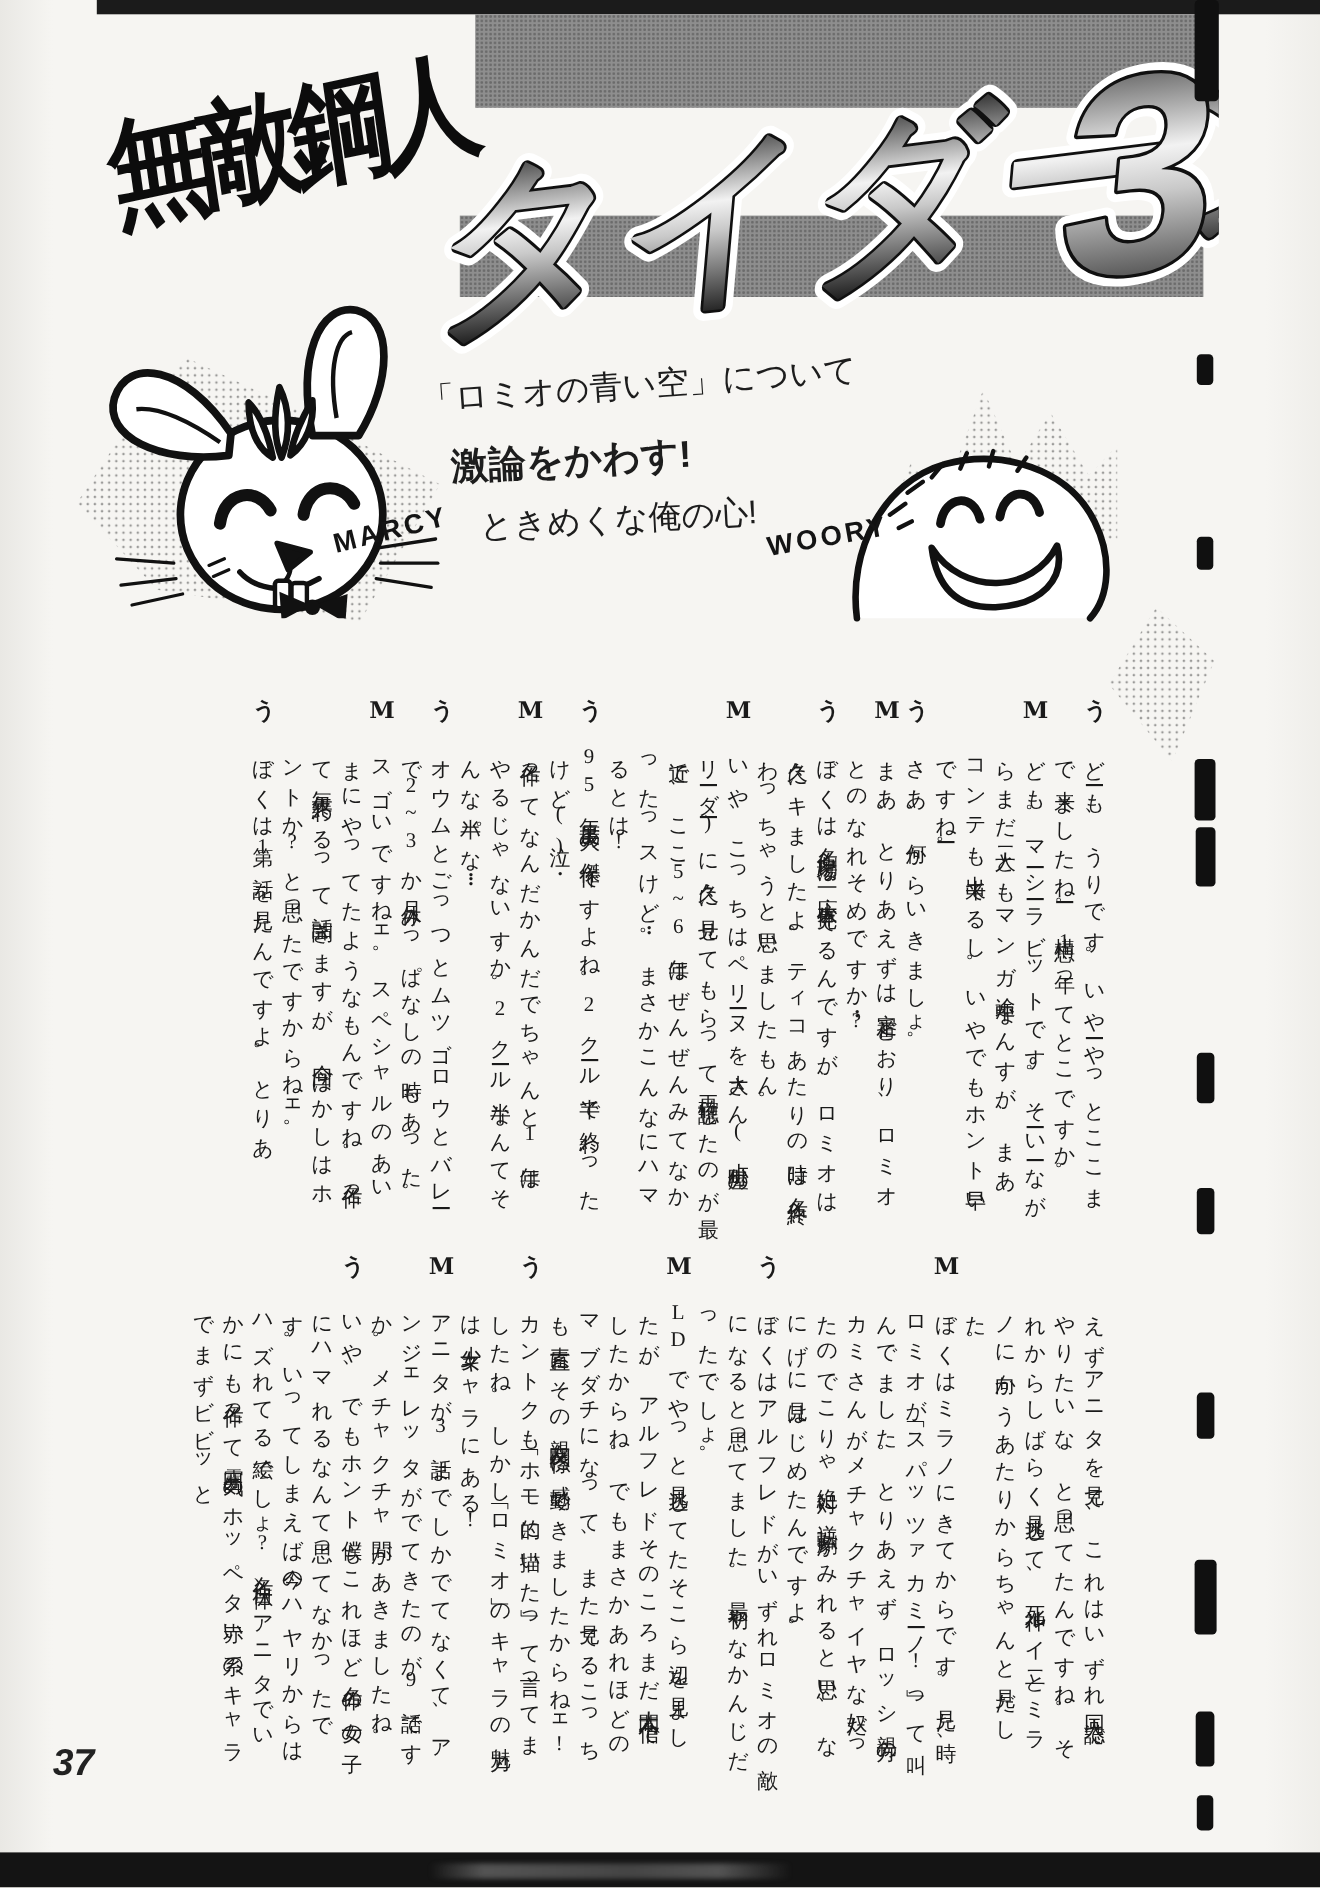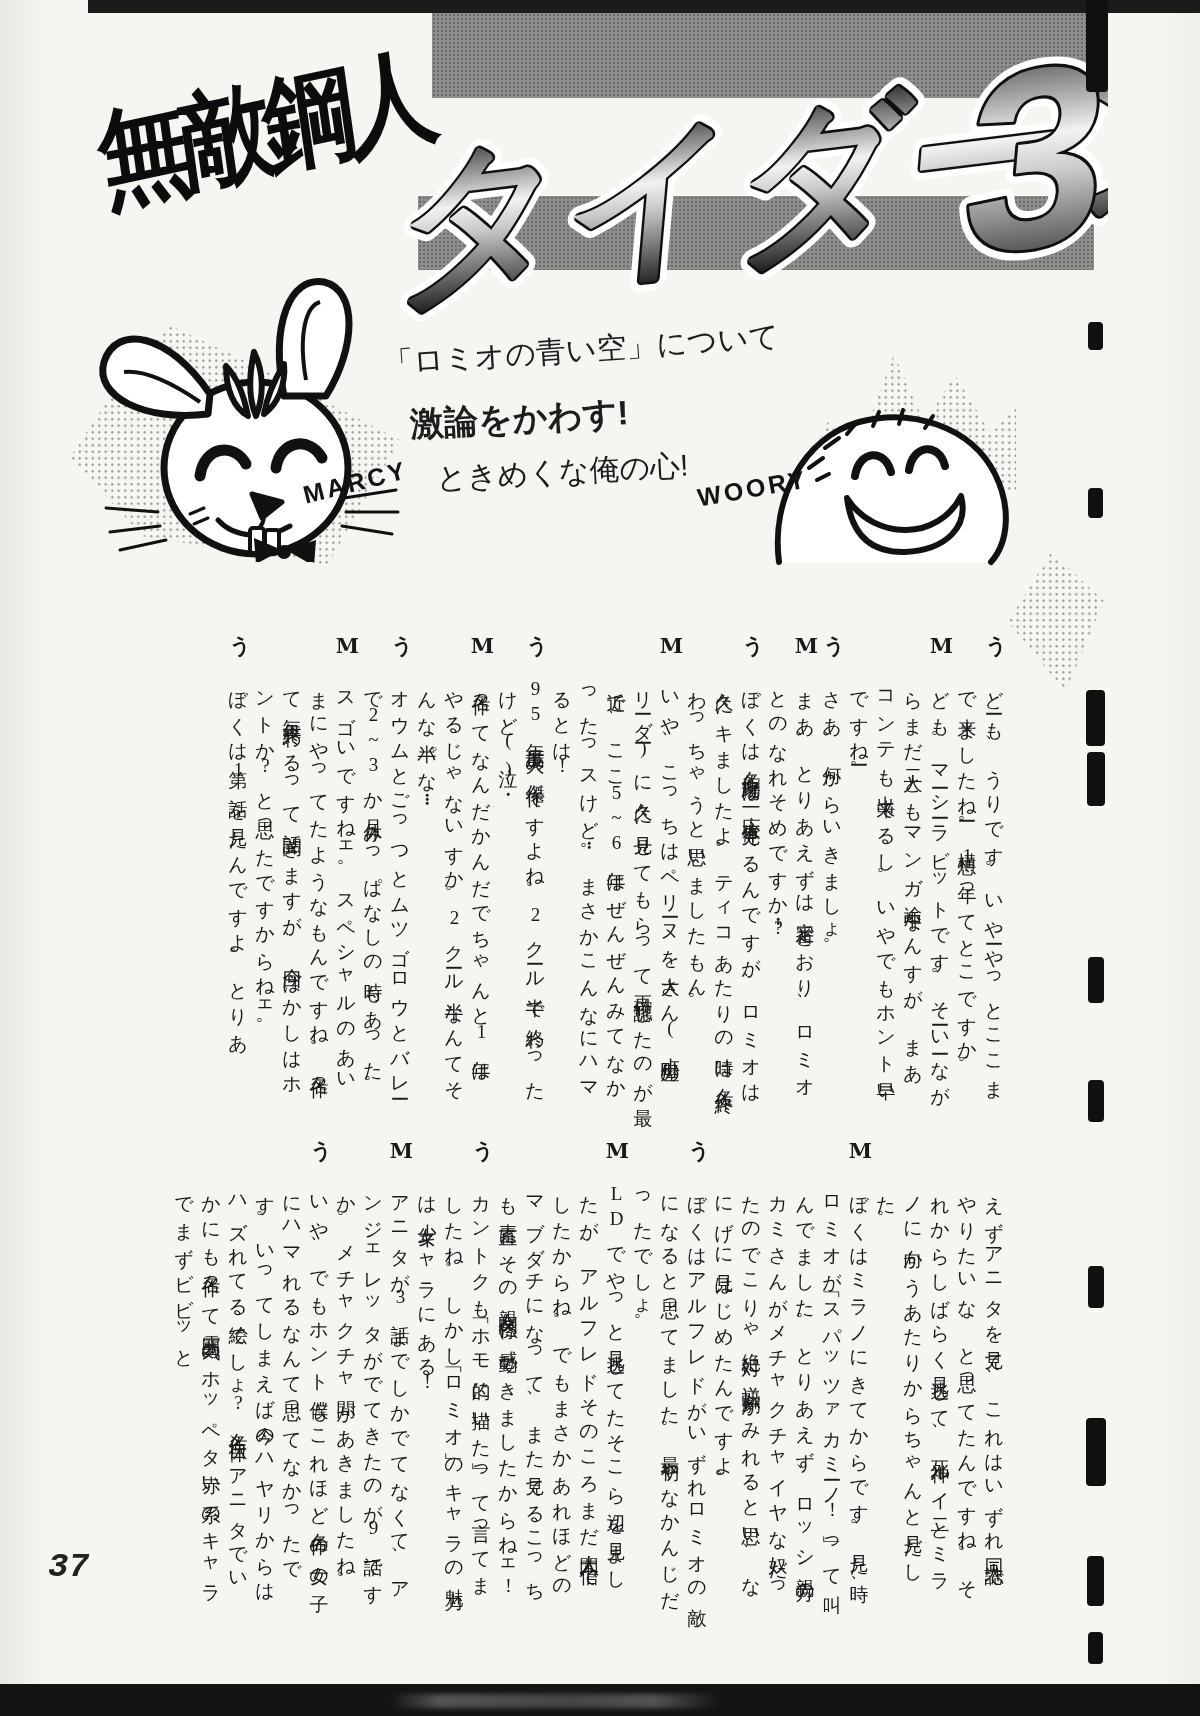--- a/index.html
+++ b/index.html
@@ -56,22 +56,22 @@
     font-family:"Liberation Serif","DejaVu Serif",serif;
     font-size:19px;line-height:27px;letter-spacing:4px;color:#1a1a1a;
   }
   .turn .marker{
     position:absolute;top:2px;right:1px;writing-mode:horizontal-tb;
     font-size:21px;font-weight:bold;letter-spacing:0;
     font-family:"DejaVu Serif","Liberation Serif",serif;
   }
   
   .page-number{
-    position:absolute;left:48px;top:1548px;z-index:4;
-    font-family:Liberation Mono, monospace;font-style:italic;
+    position:absolute;left:48px;top:1584px;z-index:4;
+    font-family:Liberation Sans, sans-serif;font-style:italic;
     font-size:34px;font-weight:bold;color:#222;
   }
   .bottom-bar{position:absolute;left:0;top:1684px;width:1200px;height:32px;background:#141414;}
   .bottom-smudge{position:absolute;left:390px;top:1694px;width:330px;height:14px;z-index:5;
     background:linear-gradient(90deg,transparent,#6f6f6f 15%,#5a5a5a 55%,#6f6f6f 80%,transparent);
     filter:blur(2.5px);opacity:.7;}
   
   .mark{position:absolute;background:#101010;border-radius:4px;z-index:5;}
 </style>
 </head>

